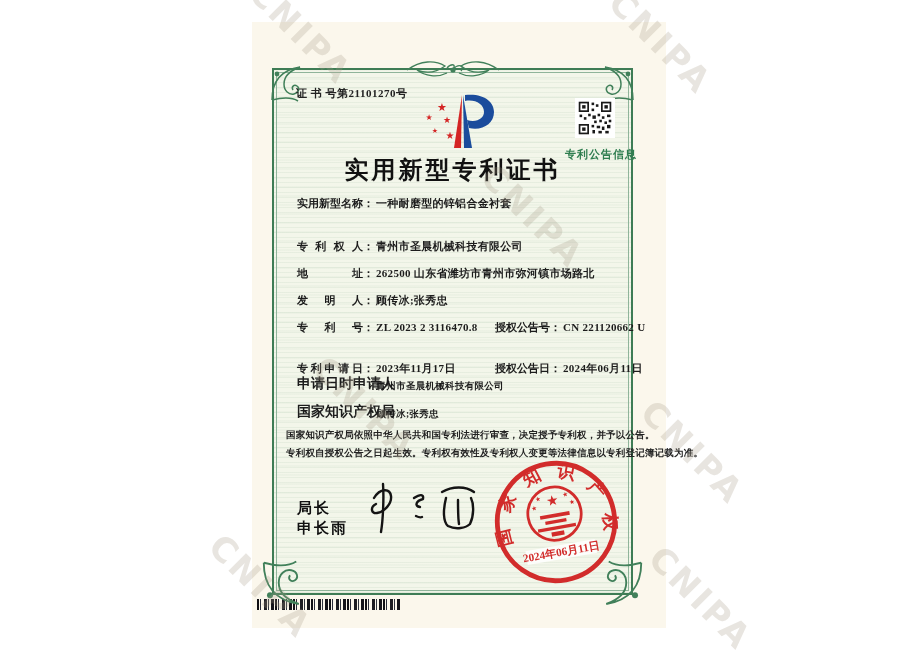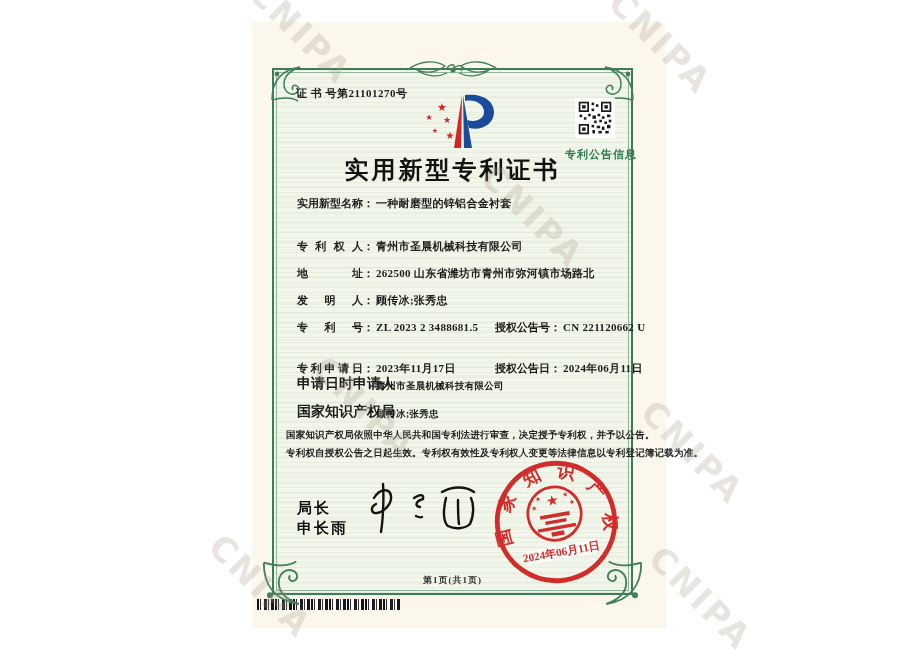--- a/index.html
+++ b/index.html
@@ -191,21 +191,21 @@
         <div class="row r1">
           <span class="lbl">专利权人</span><span class="colon">：</span><span class="val">青州市圣晨机械科技有限公司</span>
         </div>
         <div class="row r2">
           <span class="lbl">地址</span><span class="colon">：</span><span class="val">262500 山东省潍坊市青州市弥河镇市场路北</span>
         </div>
         <div class="row r3">
           <span class="lbl">发明人</span><span class="colon">：</span><span class="val">顾传冰;张秀忠</span>
         </div>
         <div class="row r4">
-          <span class="lbl">专利号</span><span class="colon">：</span><span class="val">ZL 2023 2 3488681.5</span>
+          <span class="lbl">专利号</span><span class="colon">：</span><span class="val">ZL 2023 2 3116470.8</span>
           <span class="col2"><span class="lbl2">授权公告号</span><span class="colon">：</span><span class="val">CN 221120662 U</span></span>
         </div>
         <div class="row r5">
           <span class="lbl">专利申请日</span><span class="colon">：</span><span class="val">2023年11月17日</span>
           <span class="col2"><span class="lbl2">授权公告日</span><span class="colon">：</span><span class="val">2024年06月11日</span></span>
         </div>
         <div class="row r6">
           <span class="lbl lbl-sm">申请日时申请人</span><span class="colon">：</span><span class="val">青州市圣晨机械科技有限公司</span>
         </div>
         <div class="row r7">
@@ -252,19 +252,18 @@
         <g fill="#D02020">
           <rect x="46" y="52" width="28" height="3.5"></rect>
           <rect x="50" y="58" width="20" height="3"></rect>
           <rect x="42" y="64" width="36" height="3"></rect>
           <rect x="54" y="69" width="12" height="4"></rect>
         </g>
         <rect x="27" y="82" width="66" height="13" fill="#ffffff" opacity="0.9"></rect>
         <text x="60" y="92" font-size="10.5" font-weight="bold" fill="#D02020" text-anchor="middle">2024年06月11日</text>
       </svg>
 
-      <div class="pagefoot">第1页(共1页)</div>
     </div>
 
     <div class="barcode"></div>
   </div>
 
 </div>
 
 </body></html>

